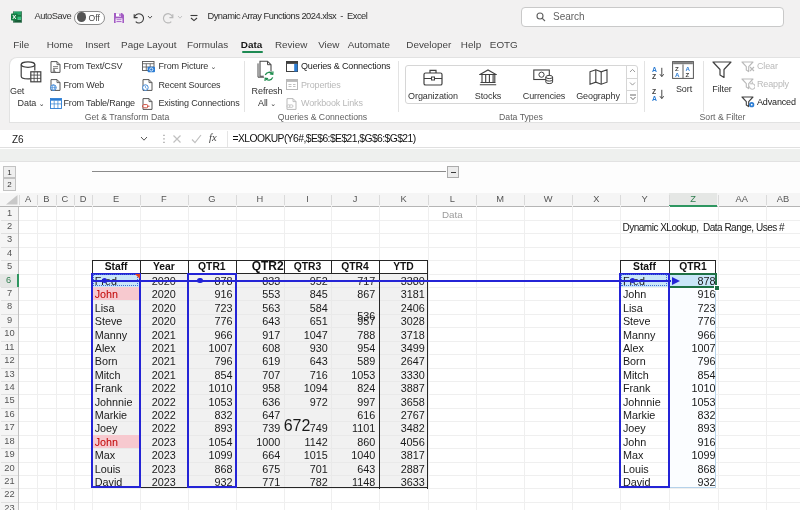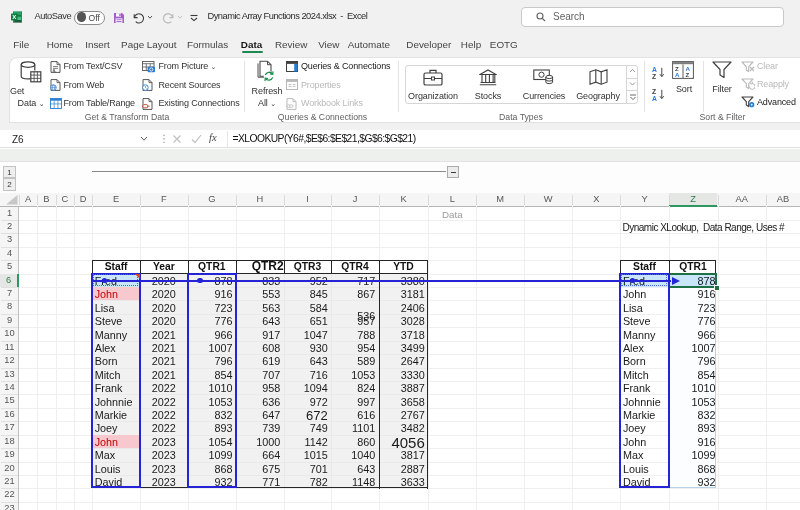--- a/index.html
+++ b/index.html
@@ -502,37 +502,37 @@
 <div style="left:140px;top:395.59999999999997px;width:47.69999999999999px;text-align:center;font-size:10.8px;color:#1a1a1a;line-height:13.42px">2022</div>
 <div style="left:187.7px;top:395.59999999999997px;width:44.80000000000001px;text-align:right;font-size:10.8px;color:#1a1a1a;line-height:13.42px">1053</div>
 <div style="left:236px;top:395.59999999999997px;width:44.19999999999999px;text-align:right;font-size:10.8px;color:#1a1a1a;line-height:13.42px">636</div>
 <div style="left:283.7px;top:395.59999999999997px;width:44.10000000000002px;text-align:right;font-size:10.8px;color:#1a1a1a;line-height:13.42px">972</div>
 <div style="left:331.3px;top:395.59999999999997px;width:43.89999999999998px;text-align:right;font-size:10.8px;color:#1a1a1a;line-height:13.42px">997</div>
 <div style="left:378.7px;top:395.59999999999997px;width:46.10000000000002px;text-align:right;font-size:10.8px;color:#1a1a1a;line-height:13.42px">3658</div>
 <div style="left:94.7px;top:409.0px;font-size:10.8px;color:#1a1a1a;line-height:13.42px;color:#1a1a1a">Markie</div>
 <div style="left:140px;top:409.0px;width:47.69999999999999px;text-align:center;font-size:10.8px;color:#1a1a1a;line-height:13.42px">2022</div>
 <div style="left:187.7px;top:409.0px;width:44.80000000000001px;text-align:right;font-size:10.8px;color:#1a1a1a;line-height:13.42px">832</div>
 <div style="left:236px;top:409.0px;width:44.19999999999999px;text-align:right;font-size:10.8px;color:#1a1a1a;line-height:13.42px">647</div>
-<div style="left:283.7px;top:409.0px;width:44.10000000000002px;text-align:right;font-size:13px;color:#1a1a1a;line-height:13.42px">672</div>
+<div style="left:283.7px;top:419px;width:44.10000000000002px;font-size:16px;color:#1a1a1a;line-height:13.42px">672</div>
 <div style="left:331.3px;top:409.0px;width:43.89999999999998px;text-align:right;font-size:10.8px;color:#1a1a1a;line-height:13.42px">616</div>
 <div style="left:378.7px;top:409.0px;width:46.10000000000002px;text-align:right;font-size:10.8px;color:#1a1a1a;line-height:13.42px">2767</div>
 <div style="left:94.7px;top:422.4px;font-size:10.8px;color:#1a1a1a;line-height:13.42px;color:#1a1a1a">Joey</div>
 <div style="left:140px;top:422.4px;width:47.69999999999999px;text-align:center;font-size:10.8px;color:#1a1a1a;line-height:13.42px">2022</div>
 <div style="left:187.7px;top:422.4px;width:44.80000000000001px;text-align:right;font-size:10.8px;color:#1a1a1a;line-height:13.42px">893</div>
 <div style="left:236px;top:422.4px;width:44.19999999999999px;text-align:right;font-size:10.8px;color:#1a1a1a;line-height:13.42px">739</div>
 <div style="left:283.7px;top:422.4px;width:44.10000000000002px;text-align:right;font-size:10.8px;color:#1a1a1a;line-height:13.42px">749</div>
 <div style="left:331.3px;top:422.4px;width:43.89999999999998px;text-align:right;font-size:10.8px;color:#1a1a1a;line-height:13.42px">1101</div>
 <div style="left:378.7px;top:422.4px;width:46.10000000000002px;text-align:right;font-size:10.8px;color:#1a1a1a;line-height:13.42px">3482</div>
 <div style="left:94.7px;top:435.8px;font-size:10.8px;color:#1a1a1a;line-height:13.42px;color:#c00000">John</div>
 <div style="left:140px;top:435.8px;width:47.69999999999999px;text-align:center;font-size:10.8px;color:#1a1a1a;line-height:13.42px">2023</div>
 <div style="left:187.7px;top:435.8px;width:44.80000000000001px;text-align:right;font-size:10.8px;color:#1a1a1a;line-height:13.42px">1054</div>
 <div style="left:236px;top:435.8px;width:44.19999999999999px;text-align:right;font-size:10.8px;color:#1a1a1a;line-height:13.42px">1000</div>
 <div style="left:283.7px;top:435.8px;width:44.10000000000002px;text-align:right;font-size:10.8px;color:#1a1a1a;line-height:13.42px">1142</div>
 <div style="left:331.3px;top:435.8px;width:43.89999999999998px;text-align:right;font-size:10.8px;color:#1a1a1a;line-height:13.42px">860</div>
-<div style="left:378.7px;top:435.8px;width:46.10000000000002px;text-align:right;font-size:15px;color:#1a1a1a;line-height:13.42px">4056</div>
+<div style="left:378.7px;top:435.8px;width:46.10000000000002px;text-align:right;font-size:11px;color:#1a1a1a;line-height:13.42px">4056</div>
 <div style="left:94.7px;top:449.3px;font-size:10.8px;color:#1a1a1a;line-height:13.42px;color:#1a1a1a">Max</div>
 <div style="left:140px;top:449.3px;width:47.69999999999999px;text-align:center;font-size:10.8px;color:#1a1a1a;line-height:13.42px">2023</div>
 <div style="left:187.7px;top:449.3px;width:44.80000000000001px;text-align:right;font-size:10.8px;color:#1a1a1a;line-height:13.42px">1099</div>
 <div style="left:236px;top:449.3px;width:44.19999999999999px;text-align:right;font-size:10.8px;color:#1a1a1a;line-height:13.42px">664</div>
 <div style="left:283.7px;top:449.3px;width:44.10000000000002px;text-align:right;font-size:10.8px;color:#1a1a1a;line-height:13.42px">1015</div>
 <div style="left:331.3px;top:449.3px;width:43.89999999999998px;text-align:right;font-size:10.8px;color:#1a1a1a;line-height:13.42px">1040</div>
 <div style="left:378.7px;top:449.3px;width:46.10000000000002px;text-align:right;font-size:10.8px;color:#1a1a1a;line-height:13.42px">3817</div>
 <div style="left:94.7px;top:462.7px;font-size:10.8px;color:#1a1a1a;line-height:13.42px;color:#1a1a1a">Louis</div>
 <div style="left:140px;top:462.7px;width:47.69999999999999px;text-align:center;font-size:10.8px;color:#1a1a1a;line-height:13.42px">2023</div>
 <div style="left:187.7px;top:462.7px;width:44.80000000000001px;text-align:right;font-size:10.8px;color:#1a1a1a;line-height:13.42px">868</div>

